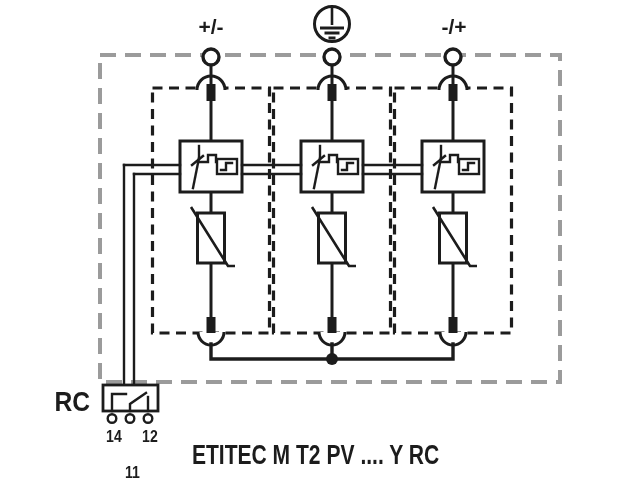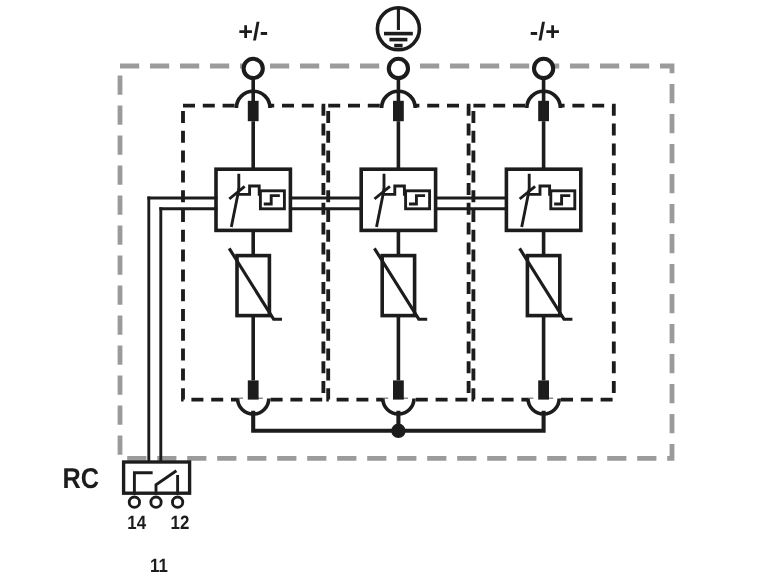--- a/index.html
+++ b/index.html
@@ -3,21 +3,21 @@
 <meta charset="utf-8">
 <style>
   html,body{margin:0;padding:0;background:#fff;}
   #stage{
     position:relative;width:640px;height:480px;background:#ffffff;
     font-family:"Liberation Sans", sans-serif;color:#1c1c1c;overflow:hidden;
   }
   #schematic{position:absolute;left:0;top:0;}
   .lbl{position:absolute;font-weight:bold;color:#1c1c1c;line-height:1;white-space:nowrap;}
   .lbl-term{font-size:21px;text-align:center;}
-  .lbl-rc{font-size:24px;text-align:left;}
+  .lbl-rc{font-size:28px;text-align:center;}
   .lbl-pin{font-size:16px;text-align:right;}
   .lbl-title{font-size:27px;text-align:center;}
   .squeeze{display:inline-block;transform:scaleX(0.78);transform-origin:center;}
   .squeeze-sm{display:inline-block;transform:scaleX(0.88);transform-origin:center;}
 
   
   .w3{stroke:#1c1c1c;stroke-width:3;fill:none;}
   .w24{stroke:#1c1c1c;stroke-width:2.4;fill:none;stroke-linecap:square;}
   .w26{stroke:#1c1c1c;stroke-width:2.6;fill:none;}
   .wbus{stroke:#1c1c1c;stroke-width:3.4;fill:none;stroke-linecap:square;}
@@ -116,13 +116,16 @@
   <div class="lbl lbl-pin" style="left:101px;top:429px;width:22px;">
     <span class="squeeze-sm">14</span>
   </div>
   <div class="lbl lbl-pin" style="left:119px;top:429px;width:22px;margin-top:36px;">
     <span class="squeeze-sm">11</span>
   </div>
   <div class="lbl lbl-pin" style="left:137px;top:429px;width:22px;text-decoration:underline;">
     <span class="squeeze-sm">12</span>
   </div>
 
+  <div class="lbl lbl-title" style="left:116px;top:442px;width:400px;">
+    <span class="squeeze">ETITEC M T2 PV .... Y RC</span>
+  </div>
 </div>
 
 </body></html>

